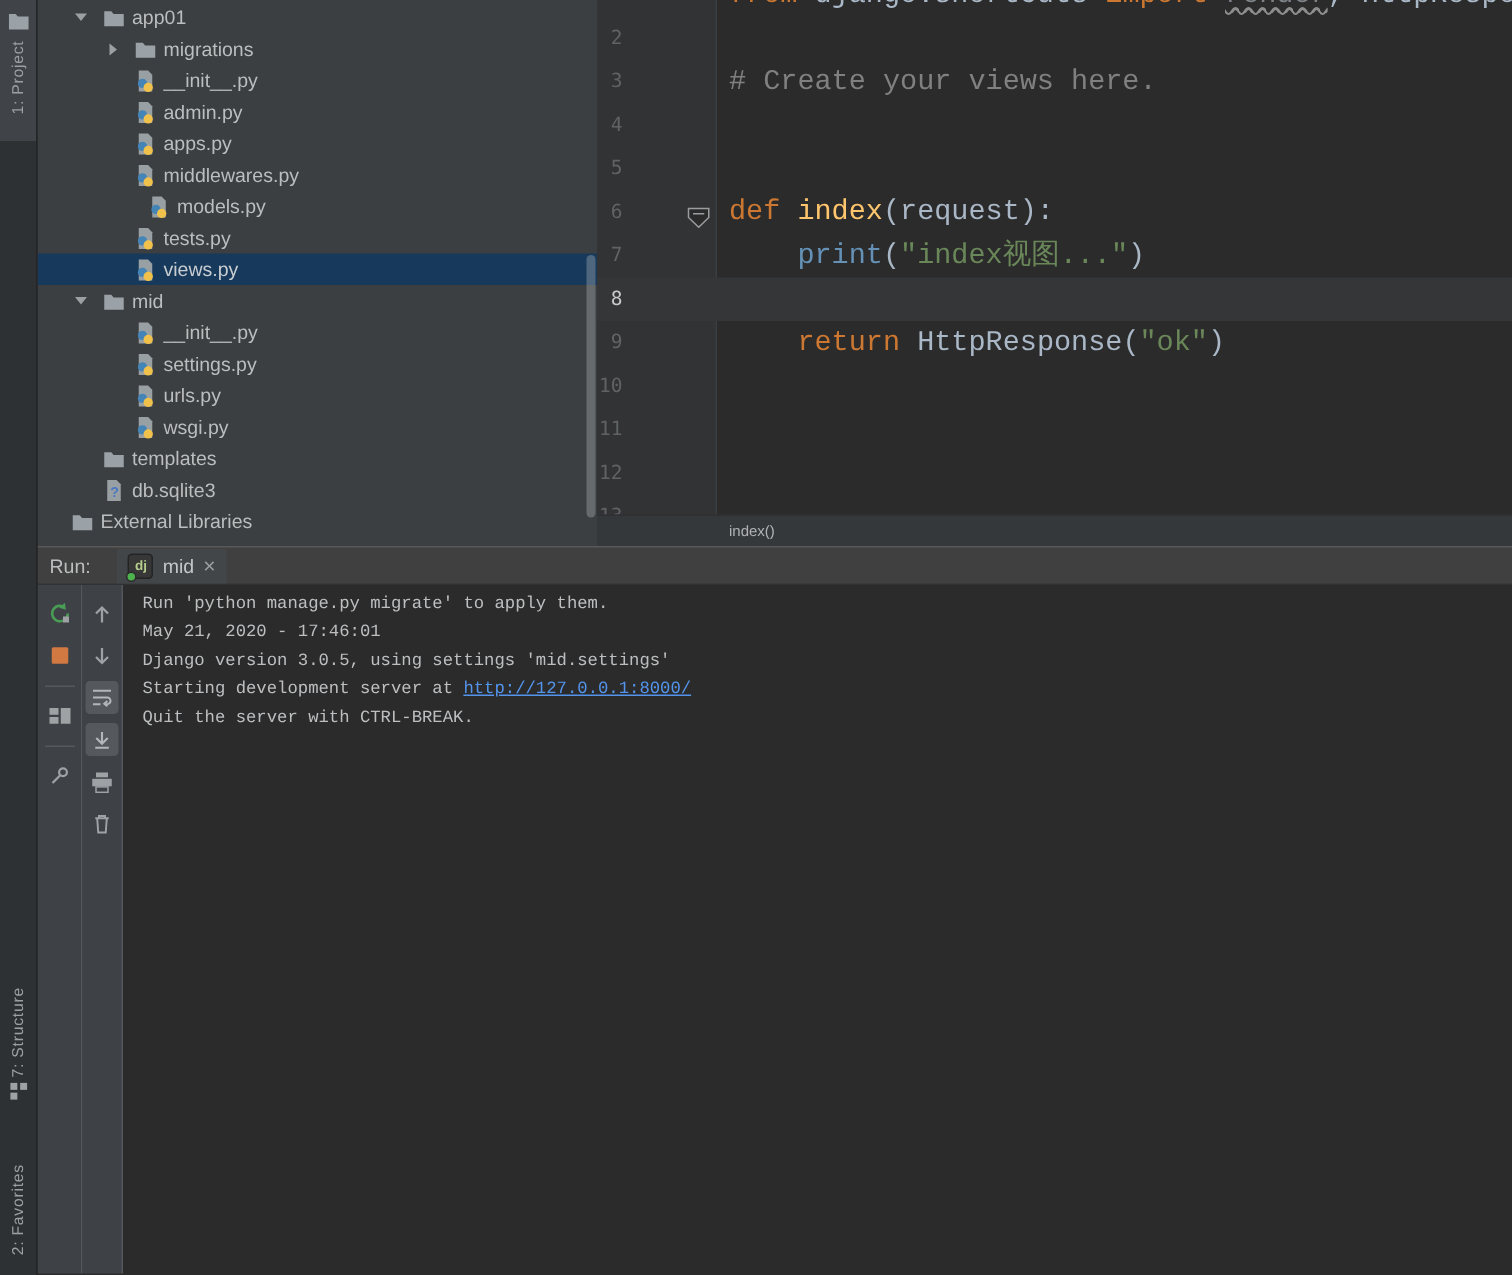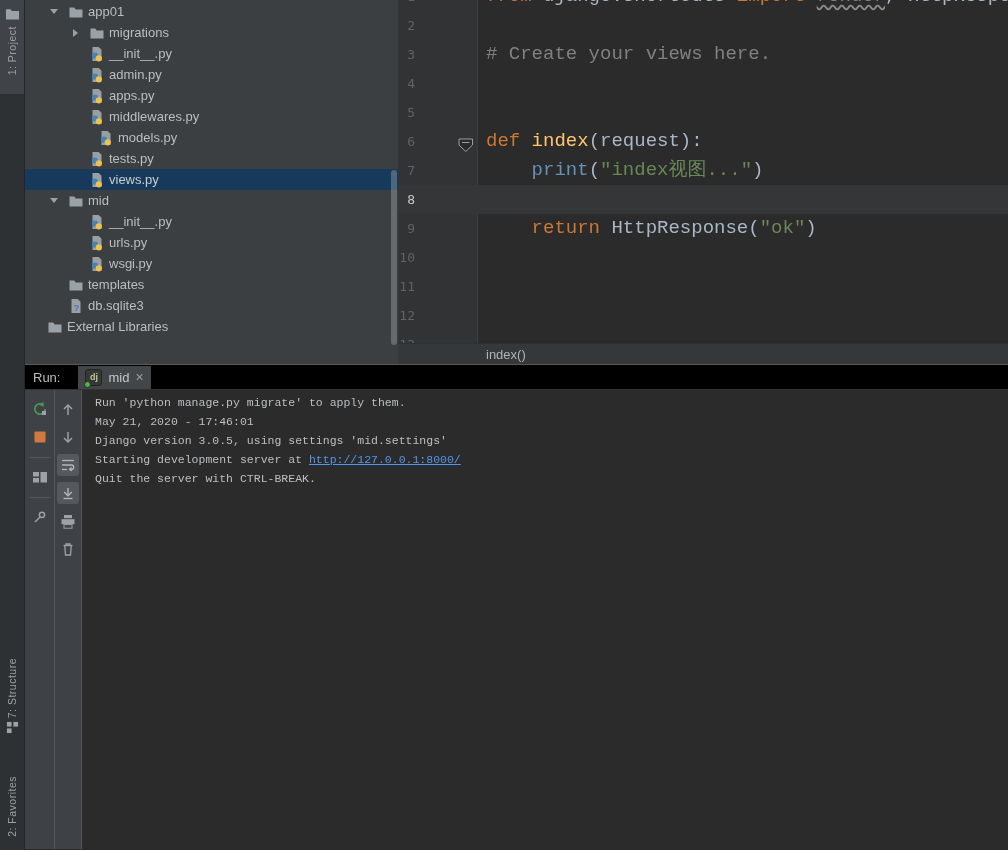--- a/index.html
+++ b/index.html
@@ -49,25 +49,25 @@
   .tk-kw{color:#cc7832;}
   .tk-fn{color:#ffc66d;}
   .tk-str{color:#6a8759;}
   .tk-cm{color:#808080;}
   .tk-bi{color:#6491b5;}
   .tk-pl{color:#a9b7c6;}
   .tk-unused{color:#7d8288;text-decoration:underline wavy #8d8d8d;text-underline-offset:3px;}
   .fold-marker{position:absolute;left:60px;top:7px;z-index:2;}
   .breadcrumb{position:absolute;left:0;top:343px;width:100%;height:21px;background:#35383b;
               display:flex;align-items:center;padding-left:88px;box-sizing:border-box;
-              font-size:13px;color:#b0b2b4;z-index:3;border-top:1px solid #2e3032;}
+              font-size:10px;color:#b0b2b4;z-index:3;border-top:1px solid #2e3032;}
 
   
   .run-panel{position:absolute;left:25px;top:364px;width:983px;height:486px;z-index:4;}
-  .run-header{height:26px;background:#000000;border-top:1px solid #595959;border-bottom:1px solid #303233;
+  .run-header{height:26px;background:#404040;border-top:1px solid #595959;border-bottom:1px solid #303233;
               display:flex;align-items:center;box-sizing:border-box;}
   .run-label{color:#bbbdbf;font-size:13px;margin-left:8px;}
   .run-tab{display:flex;align-items:center;margin-left:18px;height:23px;padding:0 7px;background:#434648;}
   .run-tab-name{color:#c4c6c8;font-size:13px;margin:0 6px 0 6px;}
   .dj-icon{position:relative;width:17px;height:17px;background:#373737;border:1px solid #242424;
            border-radius:3px;display:flex;align-items:center;justify-content:center;
            color:#b5cc8c;font-size:9px;font-weight:bold;box-sizing:border-box;}
   .dj-dot{position:absolute;left:-2px;bottom:-3px;width:7px;height:7px;border-radius:50%;
           background:#4db34d;border:1px solid #2c2c2c;box-sizing:border-box;}
   .tab-close{color:#9b9ea0;font-size:14px;line-height:14px;}
@@ -237,20 +237,31 @@
         </div>
         <div class="tree-row" style="padding-left: 43px;">
           <span class="tgl"></span>
           <span class="ticon">
             <svg width="16" height="16" viewBox="0 0 16 16">
               <path d="M3.5 1h6.2l2.8 2.8V15h-9z" fill="#99a0a4"></path>
               <circle cx="6" cy="9.6" r="3.1" fill="#4584b6"></circle>
               <circle cx="9.8" cy="12.3" r="3.1" fill="#f0c24b"></circle>
             </svg>
           </span>
+          <span>settings.py</span>
+        </div>
+        <div class="tree-row" style="padding-left: 43px;">
+          <span class="tgl"></span>
+          <span class="ticon">
+            <svg width="16" height="16" viewBox="0 0 16 16">
+              <path d="M3.5 1h6.2l2.8 2.8V15h-9z" fill="#99a0a4"></path>
+              <circle cx="6" cy="9.6" r="3.1" fill="#4584b6"></circle>
+              <circle cx="9.8" cy="12.3" r="3.1" fill="#f0c24b"></circle>
+            </svg>
+          </span>
           <span>urls.py</span>
         </div>
         <div class="tree-row" style="padding-left: 43px;">
           <span class="tgl"></span>
           <span class="ticon">
             <svg width="16" height="16" viewBox="0 0 16 16">
               <path d="M3.5 1h6.2l2.8 2.8V15h-9z" fill="#99a0a4"></path>
               <circle cx="6" cy="9.6" r="3.1" fill="#4584b6"></circle>
               <circle cx="9.8" cy="12.3" r="3.1" fill="#f0c24b"></circle>
             </svg>

